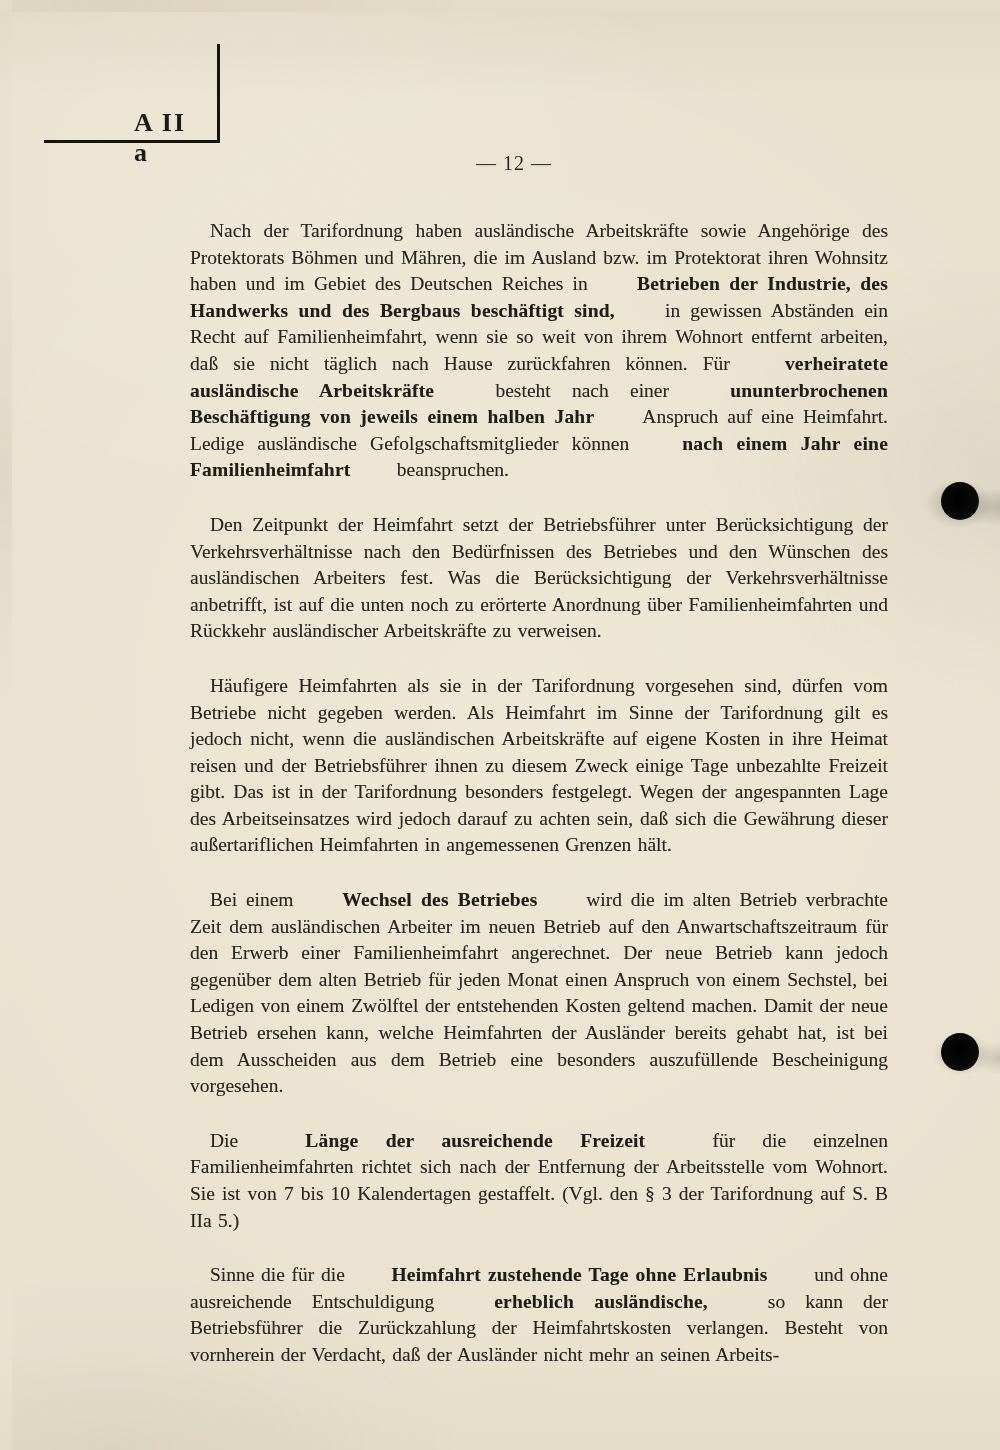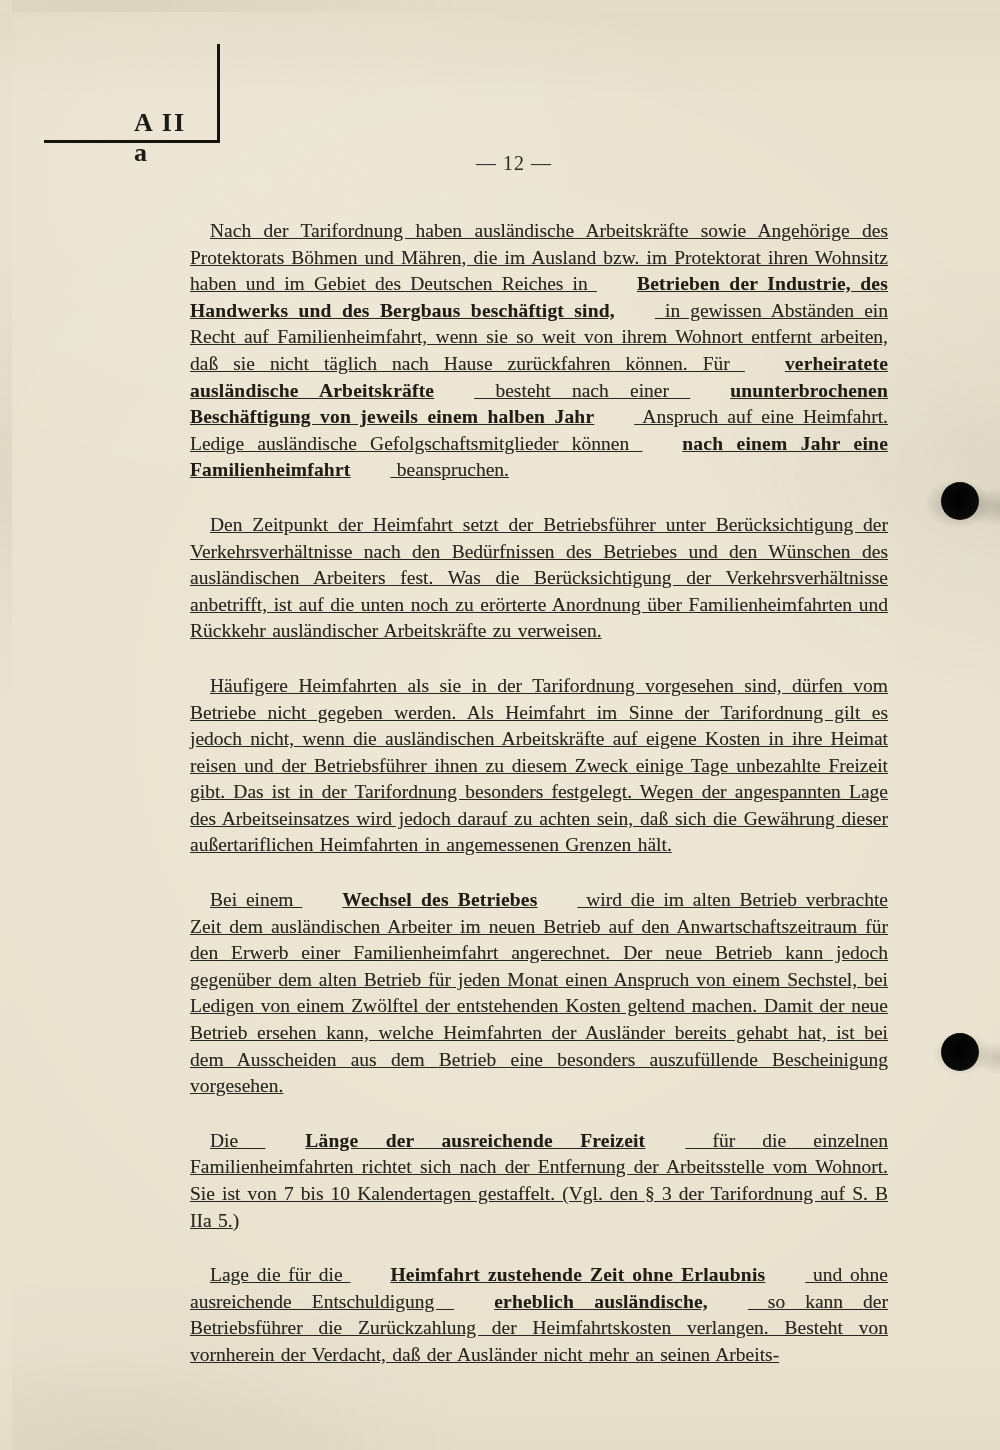--- a/index.html
+++ b/index.html
@@ -47,21 +47,20 @@
     letter-spacing: 1px;
     color: #2c2922;
   }
 
   
   .text-block {
     position: absolute;
     left: 118px;
     top: 146px;
     width: 754px;
-    text-decoration: underline;
   }
   .text-block p {
     text-align: justify;
     font-size: 19.5px;
     line-height: 26.6px;
     word-spacing: 1.5px;
     margin-bottom: 7px;
     color: #29261f;
     text-shadow: 0 0 0.4px rgba(40,36,28,0.35);
   }
@@ -113,20 +112,20 @@
 </div>
 
 <div class="page-number">— 12 —</div>
 
 <div class="text-block">
     <p><span>Nach der Tarifordnung haben ausländische Arbeitskräfte sowie Angehörige des Protektorats Böhmen und Mähren, die im Ausland bzw. im Protektorat ihren Wohnsitz haben und im Gebiet des Deutschen Reiches in </span><b>Betrieben der Industrie, des Handwerks und des Bergbaus beschäftigt sind,</b><span> in gewissen Abständen ein Recht auf Familienheimfahrt, wenn sie so weit von ihrem Wohnort entfernt arbeiten, daß sie nicht täglich nach Hause zurückfahren können. Für </span><b>verheiratete ausländische Arbeitskräfte</b><span> besteht nach einer </span><b>ununterbrochenen Beschäftigung von jeweils einem halben Jahr</b><span> Anspruch auf eine Heimfahrt. Ledige ausländische Gefolgschaftsmitglieder können </span><b>nach einem Jahr eine Familienheimfahrt</b><span> beanspruchen.</span></p>
     <p><span>Den Zeitpunkt der Heimfahrt setzt der Betriebsführer unter Berücksichtigung der Verkehrsverhältnisse nach den Bedürfnissen des Betriebes und den Wünschen des ausländischen Arbeiters fest. Was die Berücksichtigung der Verkehrsverhältnisse anbetrifft, ist auf die unten noch zu erörterte Anordnung über Familienheimfahrten und Rückkehr ausländischer Arbeitskräfte zu verweisen.</span></p>
     <p><span>Häufigere Heimfahrten als sie in der Tarifordnung vorgesehen sind, dürfen vom Betriebe nicht gegeben werden. Als Heimfahrt im Sinne der Tarifordnung gilt es jedoch nicht, wenn die ausländischen Arbeitskräfte auf eigene Kosten in ihre Heimat reisen und der Betriebsführer ihnen zu diesem Zweck einige Tage unbezahlte Freizeit gibt. Das ist in der Tarifordnung besonders festgelegt. Wegen der angespannten Lage des Arbeitseinsatzes wird jedoch darauf zu achten sein, daß sich die Gewährung dieser außertariflichen Heimfahrten in angemessenen Grenzen hält.</span></p>
     <p><span>Bei einem </span><b>Wechsel des Betriebes</b><span> wird die im alten Betrieb verbrachte Zeit dem ausländischen Arbeiter im neuen Betrieb auf den Anwartschaftszeitraum für den Erwerb einer Familienheimfahrt angerechnet. Der neue Betrieb kann jedoch gegenüber dem alten Betrieb für jeden Monat einen Anspruch von einem Sechstel, bei Ledigen von einem Zwölftel der entstehenden Kosten geltend machen. Damit der neue Betrieb ersehen kann, welche Heimfahrten der Ausländer bereits gehabt hat, ist bei dem Ausscheiden aus dem Betrieb eine besonders auszufüllende Bescheinigung vorgesehen.</span></p>
     <p><span>Die </span><b>Länge der ausreichende Freizeit</b><span> für die einzelnen Familienheimfahrten richtet sich nach der Entfernung der Arbeitsstelle vom Wohnort. Sie ist von 7 bis 10 Kalendertagen gestaffelt. (Vgl. den § 3 der Tarifordnung auf S. B IIa 5.)</span></p>
-    <p><span>Lage die für die </span><b>Heimfahrt zustehende Zeit ohne Erlaubnis</b><span> und ohne ausreichende Entschuldigung </span><b>erheblich ausländische,</b><span> so kann der Betriebsführer die Zurückzahlung der Heimfahrtskosten verlangen. Besteht von vornherein der Verdacht, daß der Ausländer nicht mehr an seinen Arbeits-</span></p>
+    <p><span>Sinne die für die </span><b>Heimfahrt zustehende Tage ohne Erlaubnis</b><span> und ohne ausreichende Entschuldigung </span><b>erheblich ausländische,</b><span> so kann der Betriebsführer die Zurückzahlung der Heimfahrtskosten verlangen. Besteht von vornherein der Verdacht, daß der Ausländer nicht mehr an seinen Arbeits-</span></p>
   </div>
 
 <div class="smudge smudge-1"></div>
 <div class="edge-strip"></div>
 <div class="punch-hole hole-1"></div>
 <div class="smudge smudge-2"></div>
 <div class="punch-hole hole-2"></div>
 
 </body></html>

